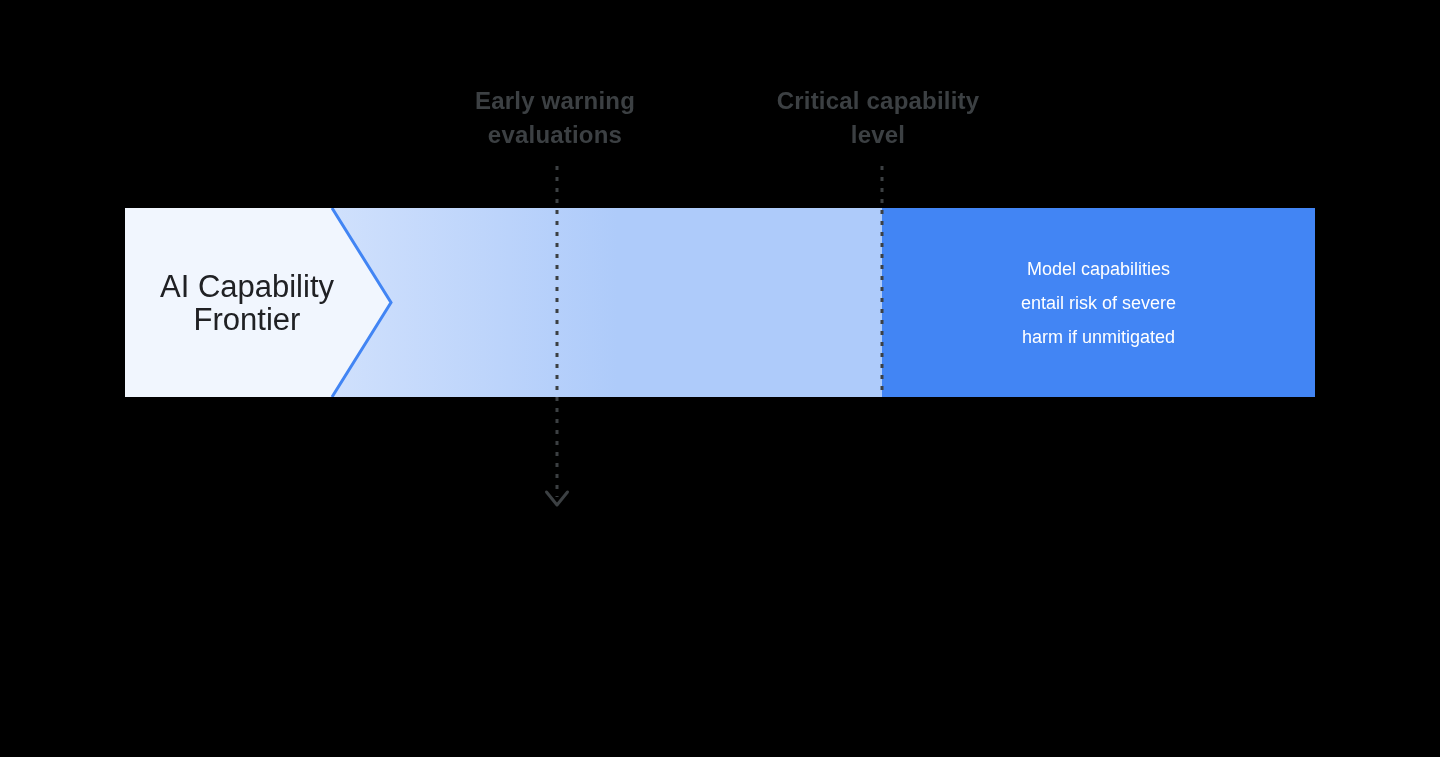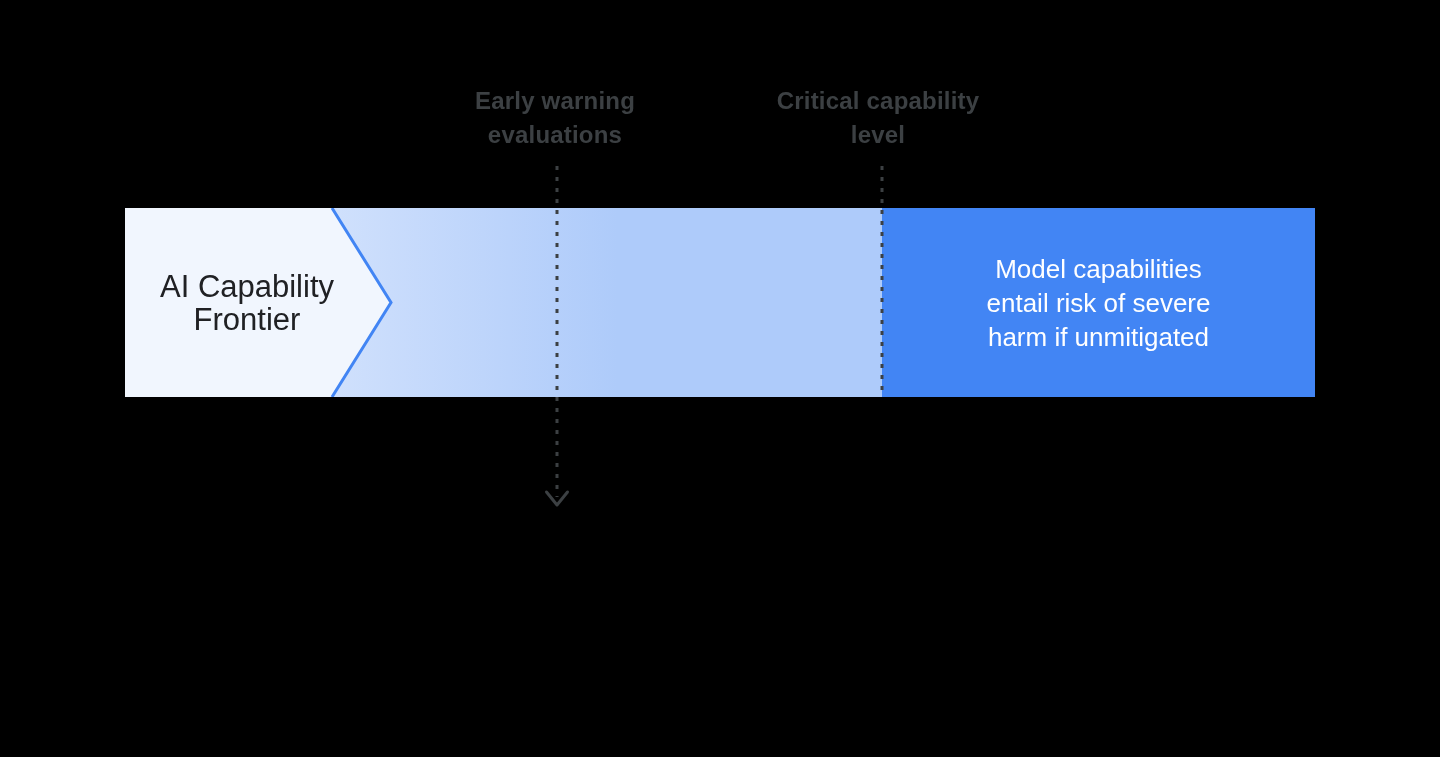--- a/index.html
+++ b/index.html
@@ -62,21 +62,21 @@
     position:absolute;
     left:757px;top:0;
     width:433px;height:189px;
     background:var(--bar-solid);
     display:flex;
     align-items:center;
     justify-content:center;
   }
   .risk-text{
     color:var(--risk-text);
-    font-size:26px;
+    font-size:18px;
     font-weight:500;
     line-height:34px;
     text-align:center;
     white-space:pre-line;
   }
   .chevron-svg{
     position:absolute;
     left:0;top:0;
     width:270px;height:189px;
     display:block;

